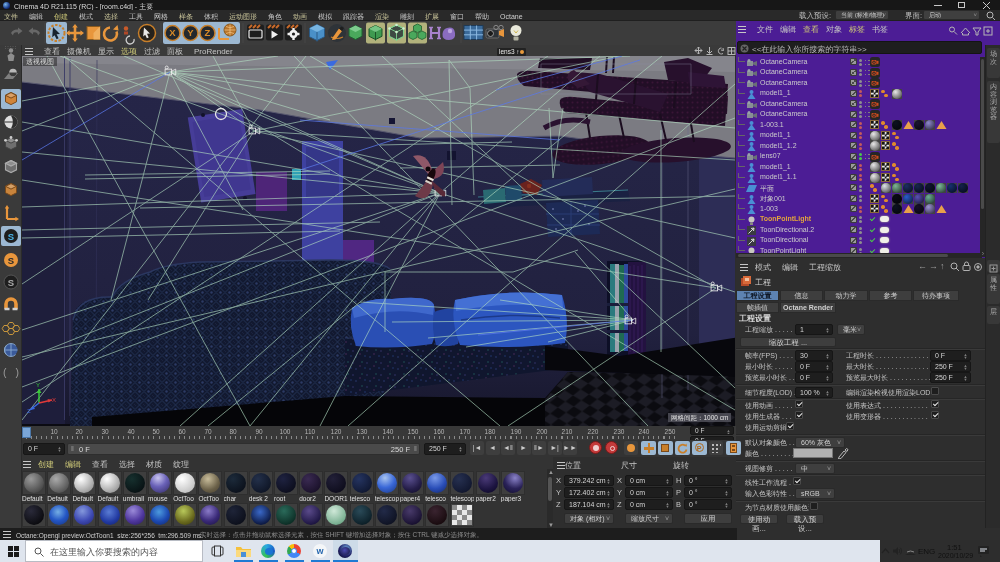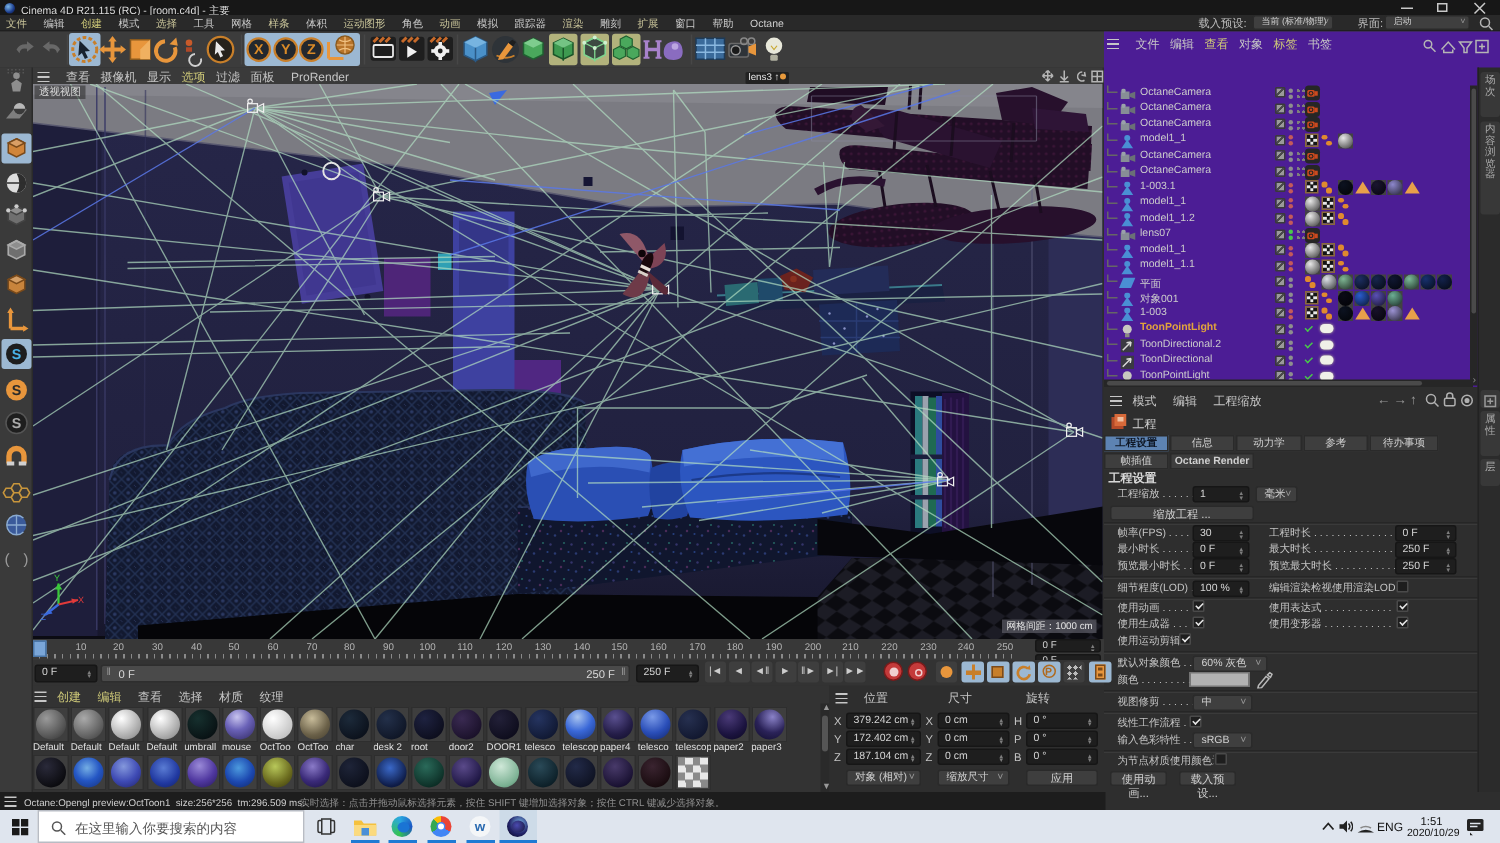--- a/index.html
+++ b/index.html
@@ -9,21 +9,21 @@
 #toolbar{left:0;top:21px;width:1000px;height:24px;background:#3c3c3c}
 #leftbar{left:0;top:45px;width:22px;height:485px;background:#3a3a3a;border-right:1px solid #2a2a2a}
 #vpmenu{left:22px;top:45px;width:713px;height:11px;background:#3a3a3a}
 #om{left:736px;top:21px;width:264px;height:237px;background:#4c1d95}
 #am{left:736px;top:258px;width:264px;height:282px;background:#2e2e2e}
 #rstrip{left:985px;top:45px;width:15px;height:483px;background:#2b2b2b;border-left:1px solid #222}
 #tl{left:22px;top:426px;width:714px;height:31px;background:#383838}
 #mats{left:22px;top:457px;width:531px;height:71px;background:#333}
 #coords{left:553px;top:457px;width:183px;height:71px;background:#2e2e2e}
 #status{left:0;top:528px;width:737px;height:12px;background:#1d1d1d}
-#taskbar{left:0;top:540px;width:1000px;height:22px;background:#dfe5ee}
+#taskbar{left:0;top:540px;width:880px;height:22px;background:#dfe5ee}
 .m9{font-size:9px;line-height:11px}
 .fld{background:#1e1e1e;border:1px solid #161616;border-radius:2px;color:#d5d5d5;font-size:7px;white-space:nowrap;overflow:hidden;line-height:10px;padding-left:4px}
 .spin{position:absolute;right:1px;top:1.5px;width:7px;color:#7e7e7e;font-size:4px;line-height:3.5px;text-align:center}
 .drp{background:#3f3f3f;border:1px solid #2a2a2a;border-radius:2px;color:#d0d0d0;font-size:7px;white-space:nowrap;overflow:hidden;line-height:10px;padding-left:5px}
 .lbl{color:#c4c4c4;font-size:7px;line-height:10px;white-space:nowrap;overflow:hidden}
 .chk{width:8px;height:8px;background:#1e1e1e;border:1px solid #4a4a4a;border-radius:1px}
 .tab{background:#3e3e3e;border:1px solid #2a2a2a;color:#cfcfcf;font-size:7px;line-height:10px;text-align:center;white-space:nowrap;overflow:hidden}
 .ham{display:inline-block;width:8px;height:7px;background:repeating-linear-gradient(#c6c6c6 0 1px,transparent 1px 3px);vertical-align:-1px}
 .vmark{position:absolute;width:5px;height:2.5px;border-left:1.2px solid #e8e8e8;border-bottom:1.2px solid #e8e8e8;transform:rotate(-45deg)}
 .orow{height:10.5px;font-size:7px;color:#cccccc;white-space:nowrap}
@@ -484,20 +484,27 @@
         <g stroke="#b5b5b5" fill="none">
           <circle cx="4" cy="4.5" r="2.5"></circle>
           <path d="M6 6.5 L9 9.5"></path>
           <path d="M13 8 l4.5 -5 4.5 5 M14.5 8 v2 h6 v-2"></path>
           <path d="M25 3 h8 l-3 4 v3 l-2 0 v-3z"></path>
           <rect x="36" y="2" width="8" height="8"></rect>
           <path d="M40 4 v4 M38 6 h4"></path>
         </g>
       </svg>
 </div>
+<div style="position:absolute;left:1px;top:20px;width:245px;height:13px;background:#1e1e1e;border:1px solid #141414;border-radius:2px">
+<svg width="9" height="9" style="position:absolute;left:2px;top:2px">
+        <circle cx="4.5" cy="4.5" r="4" fill="#666"></circle>
+        <path d="M2.5 2.5 l4 4 M6.5 2.5 l-4 4" stroke="#222" stroke-width="1.2"></path>
+      </svg>
+<span style="position:absolute;left:14px;top:2px;font-size:8px;color:#b8b8b8">&lt;&lt;在此输入你所搜索的字符串&gt;&gt;</span>
+</div>
 <div style="position:absolute;left:0;top:0;width:246px;height:237px;overflow:hidden">
       <div class="orow" style="position:absolute;left:0;top:36.0px;width:246px">
         <i style="position:absolute;left:2px;top:0px;width:7px;height:5px;border-left:1px solid #666;border-bottom:1px solid #666"></i>
         <svg width="10" height="8" style="position:absolute;left:11px;top:1.5px">
           <rect x="0" y="2" width="6" height="5" fill="#878e96"></rect>
           <path d="M6 3.5 l4 -1.5 v5 l-4 -1.5z" fill="#6a7076"></path>
           <circle cx="2" cy="1.5" r="1.5" fill="#9aa2aa"></circle>
         </svg>
         <span style="position:absolute;left:24px;top:0.5px;color:#cccccc">OctaneCamera</span>
         <i style="position:absolute;left:114px;top:1px;width:7px;height:7px;background:linear-gradient(135deg,#9a9a9a 40%,#4a4a4a 40%,#4a4a4a 60%,#9a9a9a 60%);border:1px solid #3a3a3a;border-radius:1px"></i>
@@ -1166,21 +1173,21 @@
       <i style="position:absolute;left:1px;top:1px;width:20px;height:20px;background:conic-gradient(#e8e8e8 25%,#8a8a8a 25% 50%,#e8e8e8 50% 75%,#8a8a8a 75%);background-size:10px 10px"></i>
     </div>
 <div style="position:absolute;right:0;top:12px;width:6px;height:59px;background:#2a2a2a">
       <span style="position:absolute;left:1px;top:0;color:#999;font-size:6px">▲</span>
       <i style="position:absolute;left:1px;top:8px;width:4px;height:24px;background:#555;border-radius:2px"></i>
       <span style="position:absolute;left:1px;bottom:0;color:#999;font-size:6px">▼</span>
     </div>
 </div>
 
 <div class="a" id="coords">
-<div style="position:absolute;left:4px;top:3px;font-size:8px;color:#c6c6c6"><span class="ham"></span><span style="margin-left:11px">位置</span><span style="margin-left:40px">尺寸</span><span style="margin-left:36px">旋转</span></div>
+<div style="position:absolute;left:4px;top:3px;font-size:8px;color:#c6c6c6"><span class="ham"></span><span style="">位置</span><span style="margin-left:40px">尺寸</span><span style="margin-left:36px">旋转</span></div>
 <span style="position:absolute;left:3px;top:19px;font-size:7.5px;color:#c4c4c4">X</span>
 <div class="fld" style="position:absolute;left:11px;top:18px;width:50px;height:11px;font-size:7px">379.242 cm<span class="spin">▲<br>▼</span></div>
 <span style="position:absolute;left:64px;top:19px;font-size:7.5px;color:#c4c4c4">X</span>
 <div class="fld" style="position:absolute;left:72px;top:18px;width:48px;height:11px;font-size:7px">0 cm<span class="spin">▲<br>▼</span></div>
 <span style="position:absolute;left:123px;top:19px;font-size:7.5px;color:#c4c4c4">H</span>
 <div class="fld" style="position:absolute;left:131px;top:18px;width:48px;height:11px;font-size:7px">0 °<span class="spin">▲<br>▼</span></div>
 <span style="position:absolute;left:3px;top:31px;font-size:7.5px;color:#c4c4c4">Y</span>
 <div class="fld" style="position:absolute;left:11px;top:30px;width:50px;height:11px;font-size:7px">172.402 cm<span class="spin">▲<br>▼</span></div>
 <span style="position:absolute;left:64px;top:31px;font-size:7.5px;color:#c4c4c4">Y</span>
 <div class="fld" style="position:absolute;left:72px;top:30px;width:48px;height:11px;font-size:7px">0 cm<span class="spin">▲<br>▼</span></div>

